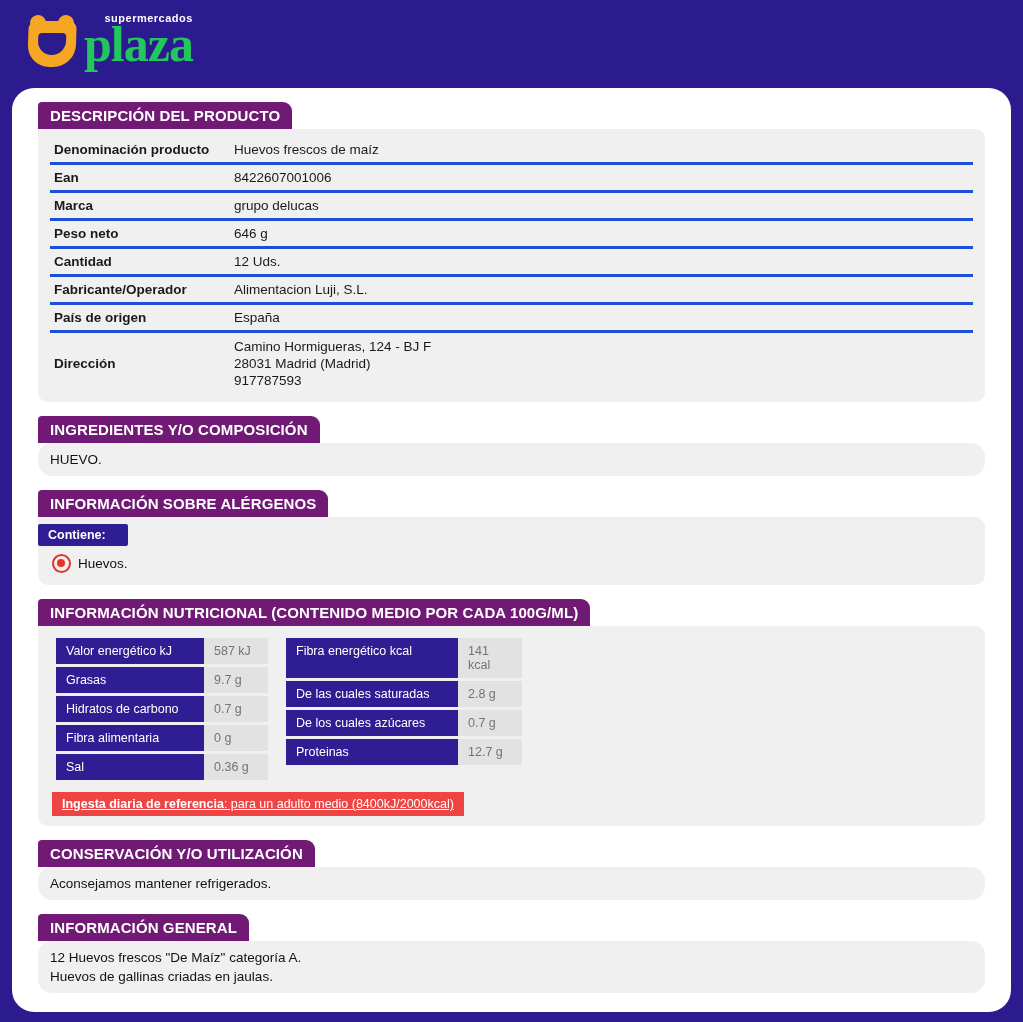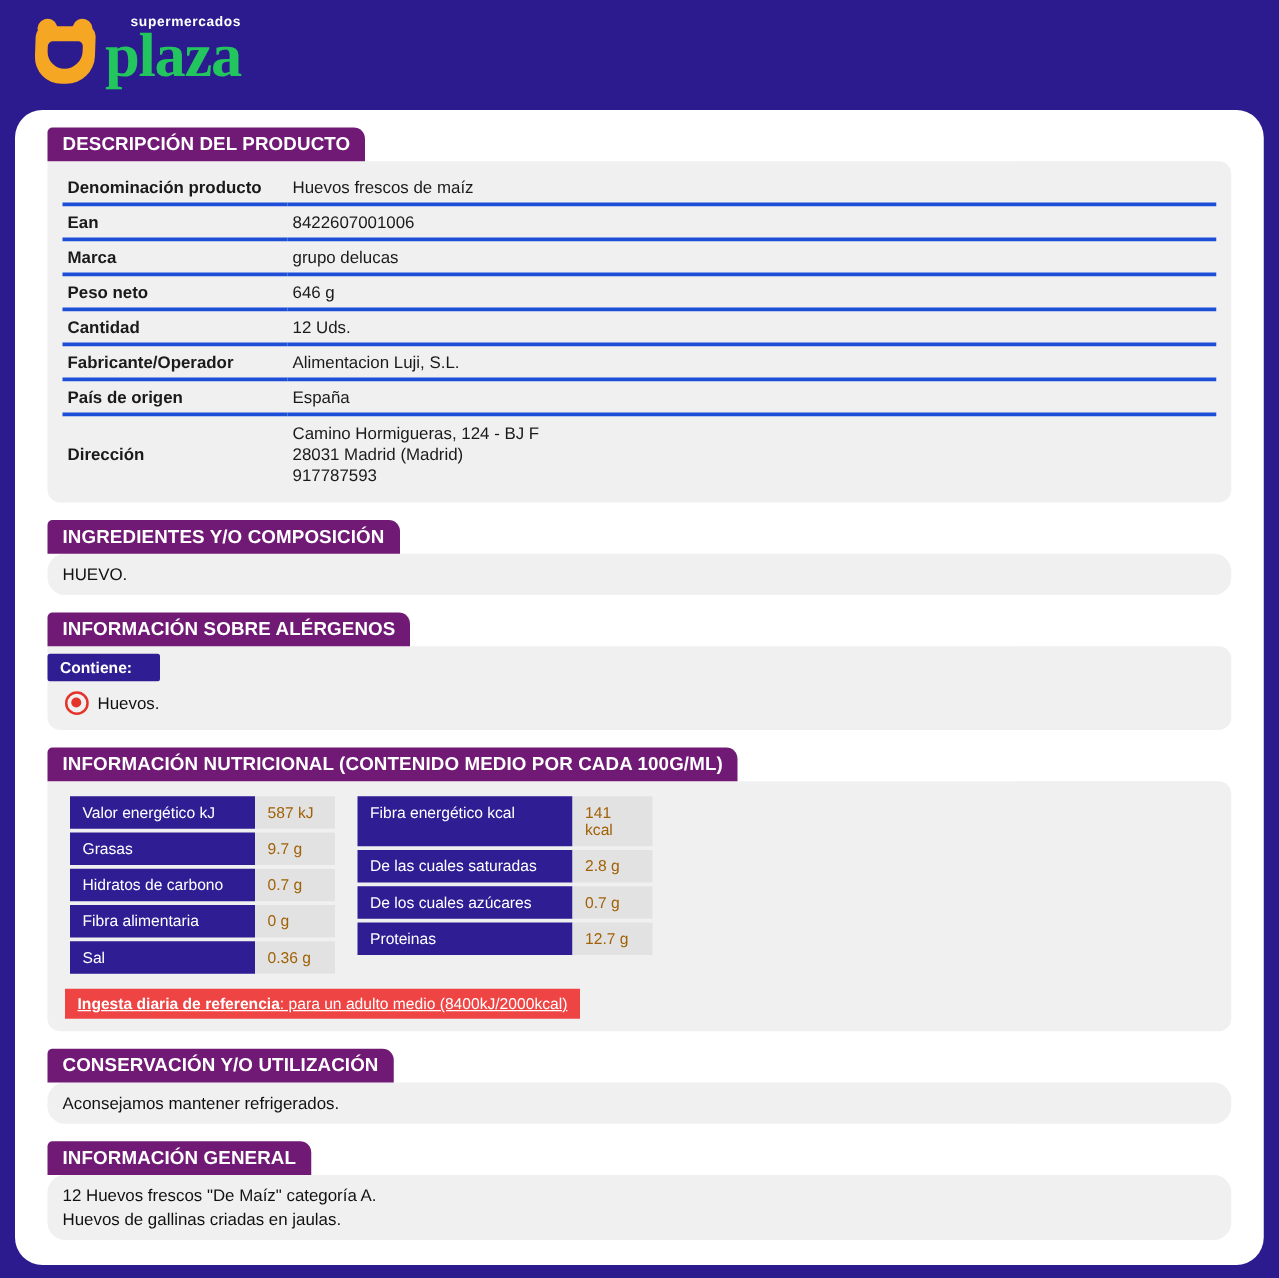--- a/index.html
+++ b/index.html
@@ -180,21 +180,21 @@
     background: #2f1d94;
     color: #ffffff;
     font-size: 12.5px;
     padding: 6px 10px;
     width: 148px;
     box-sizing: border-box;
   }
   .nutri-col.right .nutri-label { width: 172px; }
   .nutri-value {
     background: #e2e2e2;
-    color: #a16207;
+    color: #737373;
     font-size: 12.5px;
     padding: 6px 10px;
     width: 64px;
     box-sizing: border-box;
   }
   .ingesta {
     display: inline-block;
     background: #ef4444;
     color: #ffffff;
     font-size: 12.5px;

